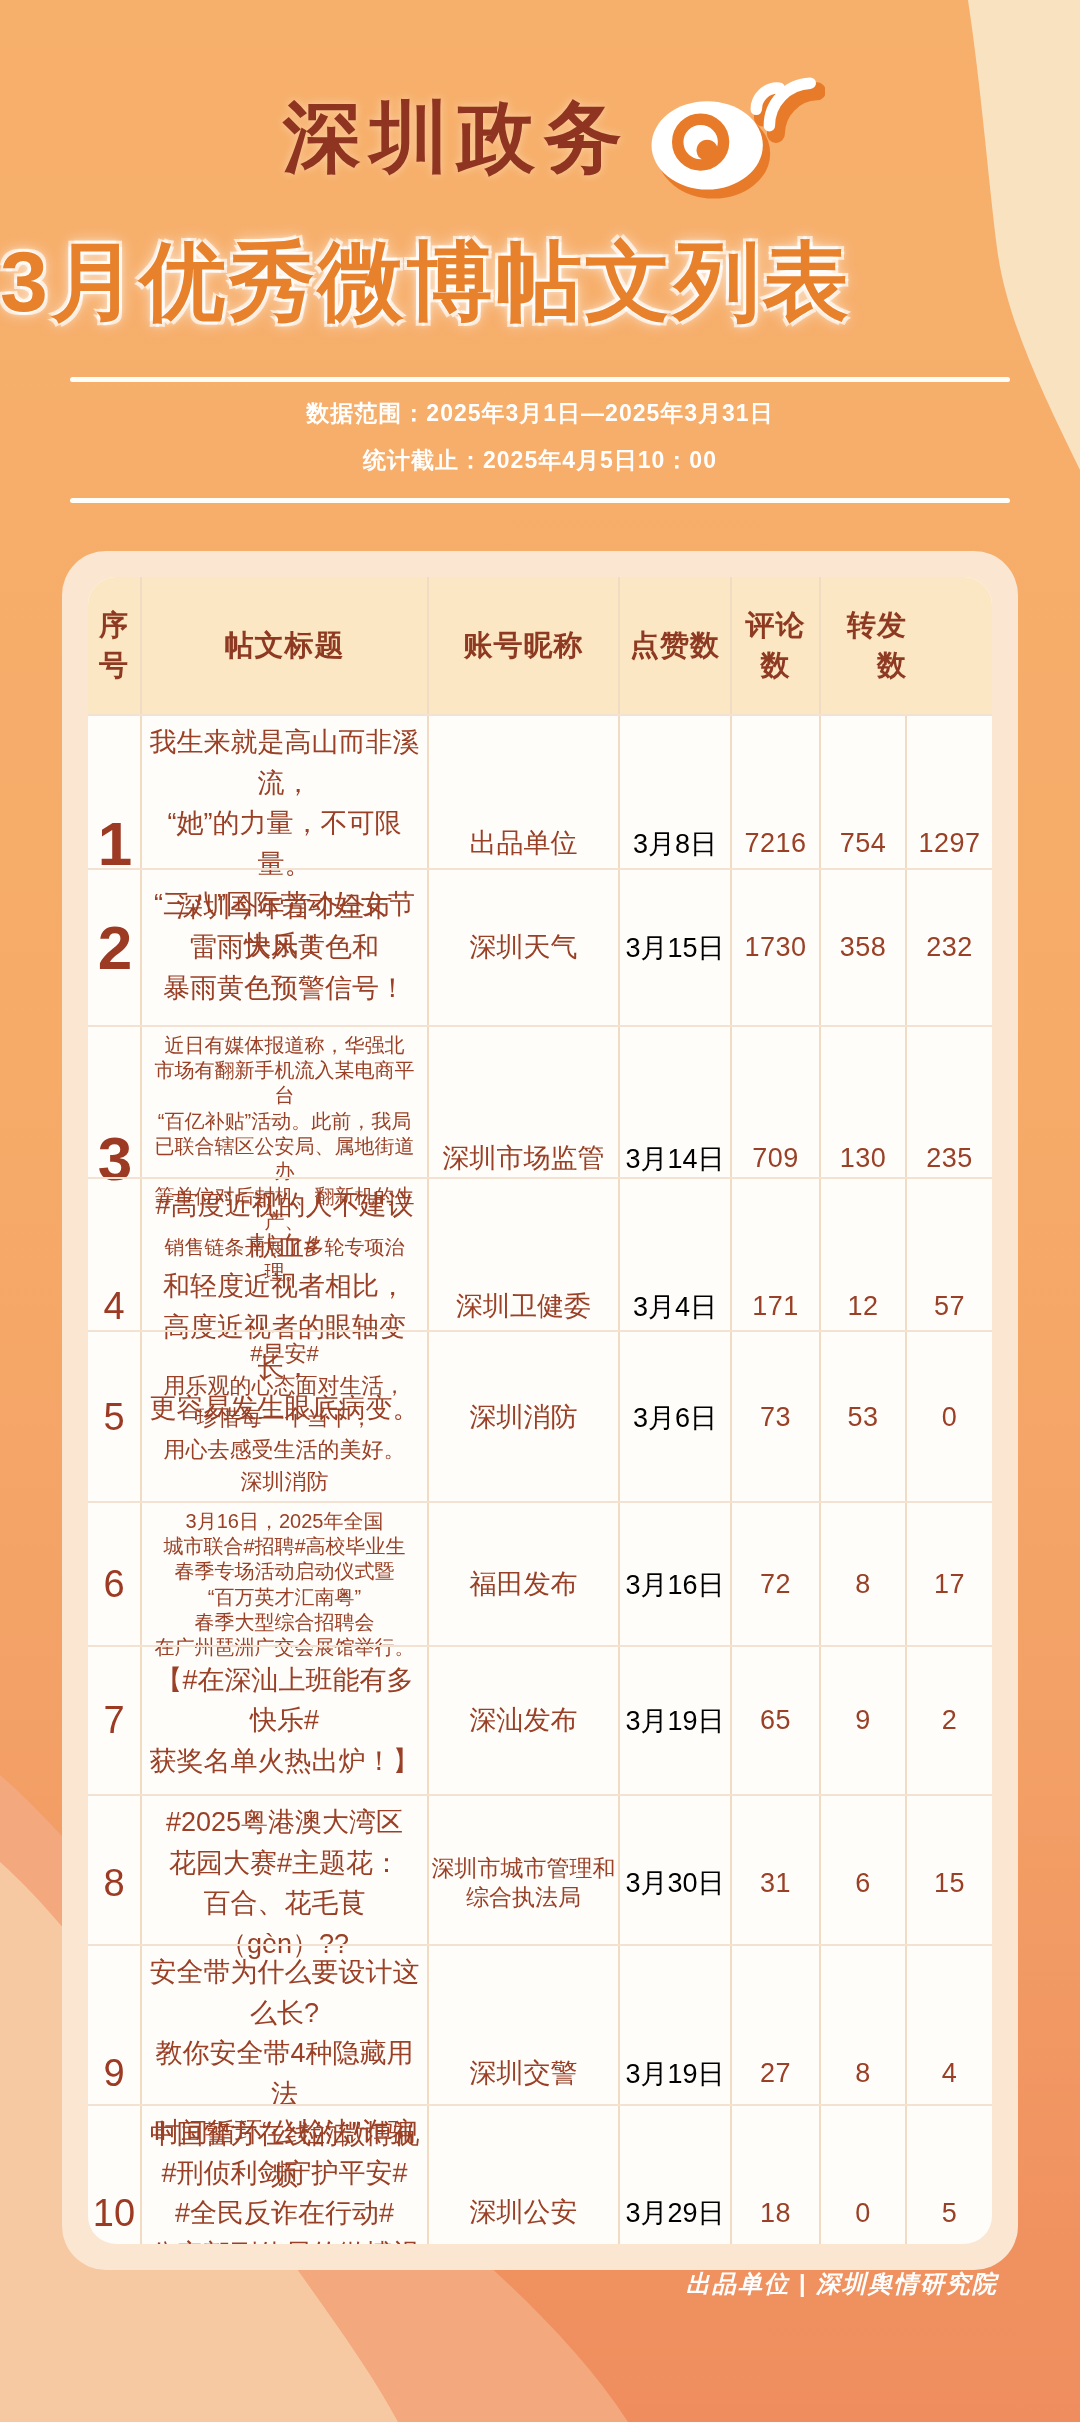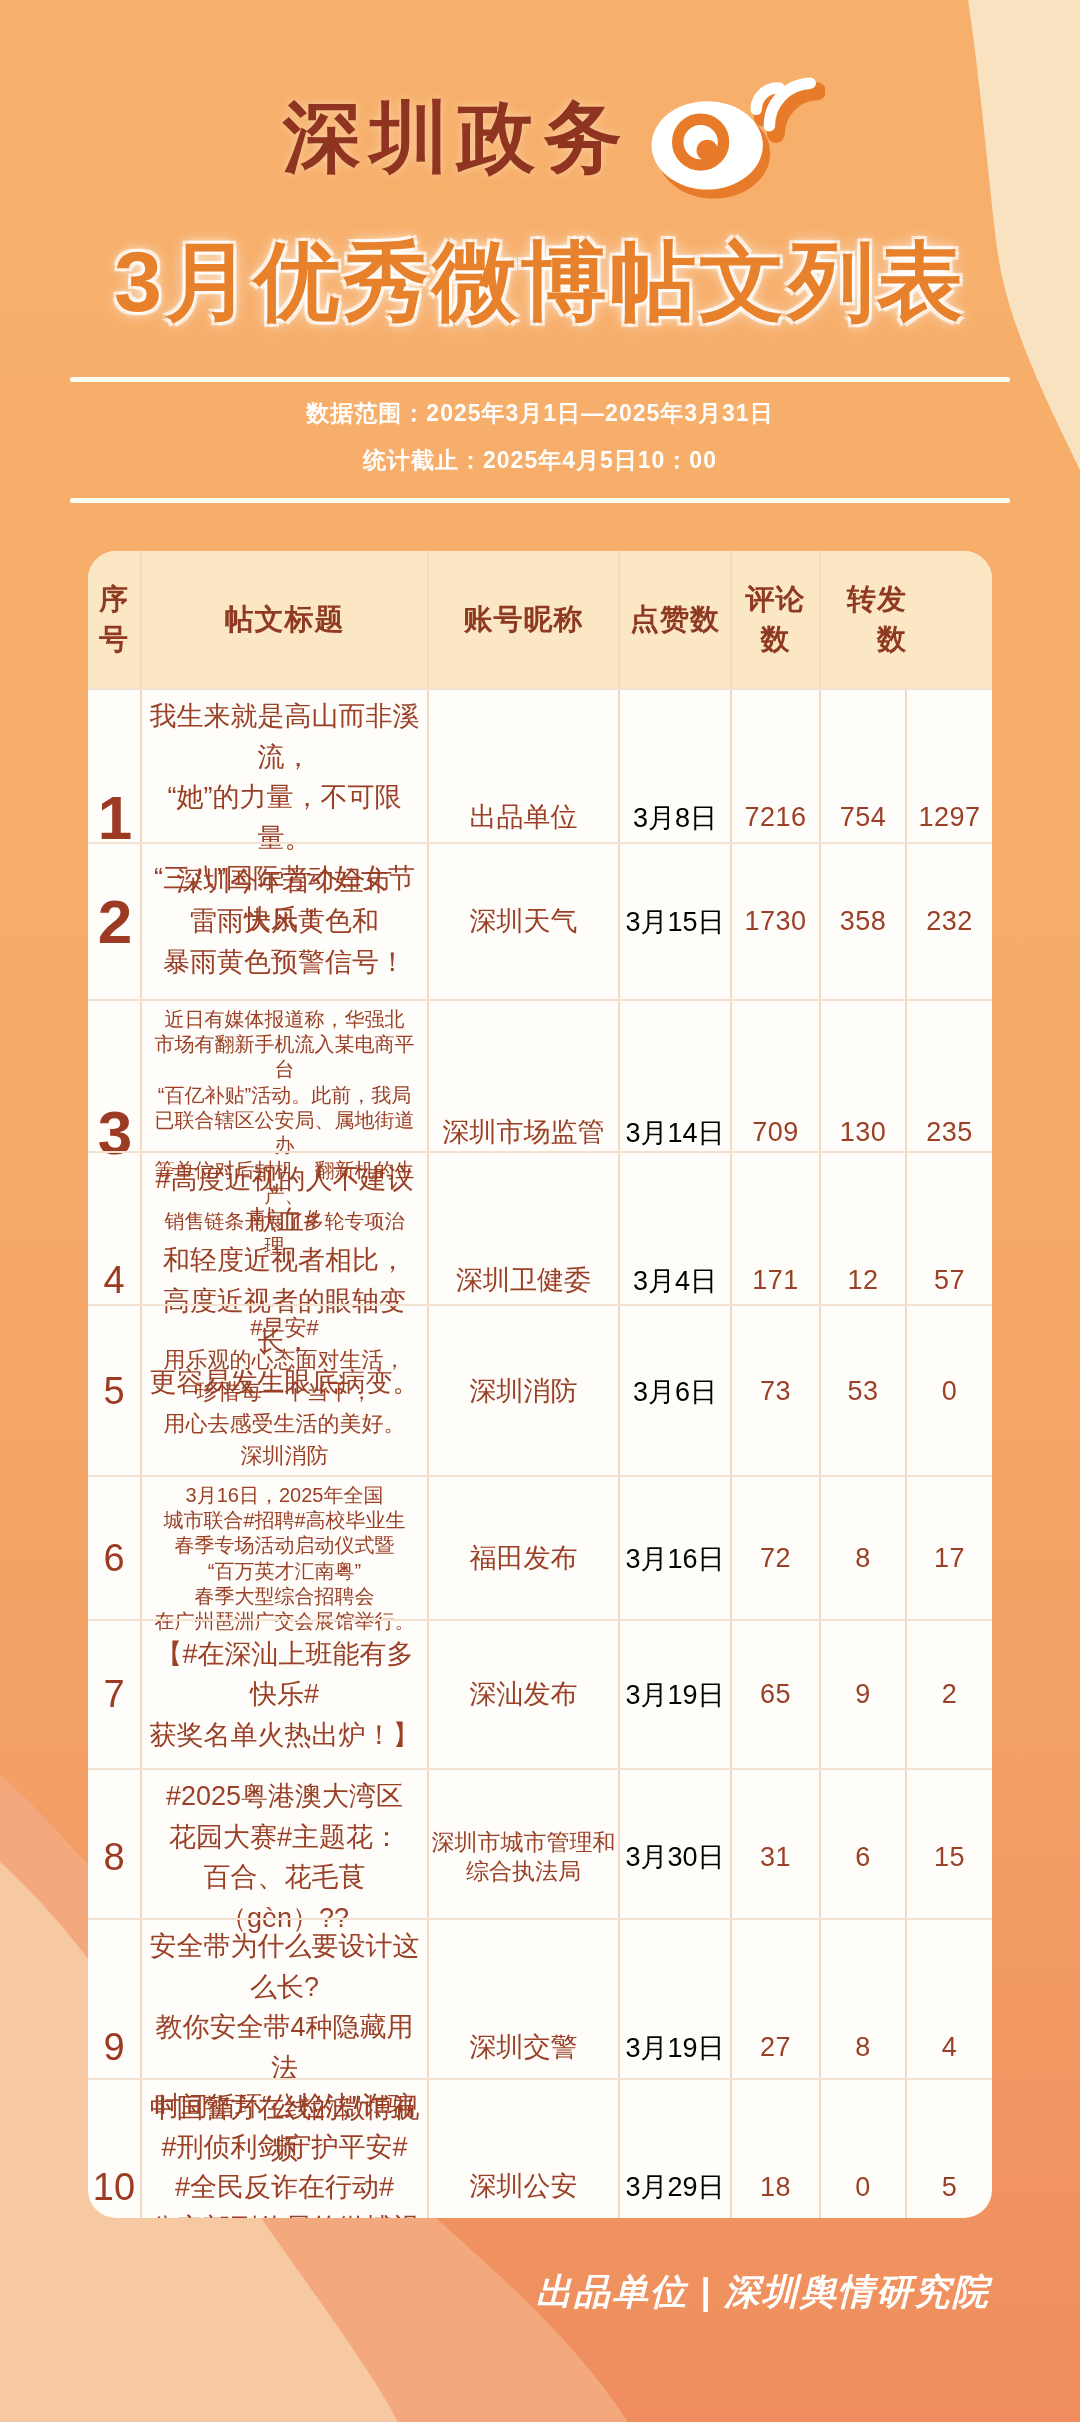--- a/index.html
+++ b/index.html
@@ -4,21 +4,21 @@
 <style>
   html,body{margin:0;padding:0;background:#333;}
   .poster{
     position:relative;width:1080px;height:2422px;margin:0 auto;overflow:hidden;
     background:linear-gradient(180deg,#f7b06c 0%,#f6ab69 45%,#f3a066 72%,#ef8d5e 100%);
     font-family:"Liberation Sans","DejaVu Sans",sans-serif;
   }
   .bg{position:absolute;inset:0;width:1080px;height:2422px;display:block;}
 
   
-  .header{position:relative;z-index:2;padding-top:62px;text-align:center;}
+  .header{position:relative;z-index:2;padding-top:62px;}
   .title-row{display:flex;align-items:center;justify-content:center;transform:translateX(14px);}
   .main-title{
     margin:0;font-size:78px;font-weight:900;letter-spacing:9px;color:#8e3420;
     text-shadow:0 0 10px rgba(255,236,210,.55);
   }
   .weibo-logo{width:180px;height:170px;margin-left:14px;margin-top:-18px;flex:0 0 auto;}
   .sub-title{
     margin:10px 0 0;font-size:86px;font-weight:900;letter-spacing:3px;color:#e8812c;
     text-shadow:0 0 6px rgba(255,255,255,.95),0 0 16px rgba(255,255,255,.85),
                 3px 3px 0 rgba(255,255,255,.65),-3px -3px 0 rgba(255,255,255,.65),
@@ -27,21 +27,21 @@
 
   
   .meta{position:relative;z-index:2;width:940px;margin:36px auto 0;text-align:center;}
   .rule{height:5px;background:#fffdf8;border-radius:3px;}
   .meta p{margin:16px 0;font-size:23px;font-weight:bold;color:#ffffff;letter-spacing:1px;}
   .meta .rule.bottom{margin-top:22px;}
 
   
   .card{
     position:relative;z-index:2;width:904px;margin:48px auto 0;
-    background:#fbe6d2;border-radius:44px;
+    background:#fbe6d2;border-radius:44px;padding:26px;
   }
   .table{background:#fffdfa;border-radius:28px;overflow:hidden;display:flex;flex-direction:column;}
   .trow{display:grid;grid-template-columns:54px 287px 191px 112px 89px 86px 85px;}
   .trow>div{
     border-right:2px solid #f1dbc2;display:flex;align-items:center;justify-content:center;
     text-align:center;box-sizing:border-box;
   }
   .trow>div:last-child{border-right:none;text-align:right;}
   .thead{background:#fce7c4;height:137px;}
   .thead>div{font-size:29px;font-weight:bold;color:#8e3a22;letter-spacing:1px;}
@@ -51,22 +51,22 @@
   .c-title{font-size:27px;line-height:1.5;color:#9a4026;white-space:pre-line;padding:6px 4px;}
   .c-title.semi{font-size:22px;line-height:1.45;}
   .c-title.dense{font-size:20px;line-height:1.26;}
   .c-account{font-size:27px;color:#9a4026;white-space:pre-line;line-height:1.25;}
   .c-account.two-line{font-size:23px;}
   .c-date{font-size:27px;color:#000000;}
   .c-num{font-size:27px;color:#9a4026;letter-spacing:0.5px;}
 
   
   .footer{
-    position:absolute;z-index:2;right:90px;top:2268px;
-    font-size:36px;font-weight:bold;font-style:italic;color:#ffffff;letter-spacing:2px;
+    position:absolute;z-index:2;right:82px;top:2268px;
+    font-size:24px;font-weight:bold;font-style:italic;color:#ffffff;letter-spacing:2px;
   }
 </style>
 </head>
 <body>
 
 <div class="poster">
 
   <svg class="bg" viewBox="0 0 1080 2422" preserveAspectRatio="none" aria-hidden="true">
     <path d="M968,0 L1080,0 L1080,470 C1042,392 1006,318 997,248 C988,176 981,86 968,0 Z" fill="#f8e2c0"></path>
     <path d="M0,1775 C70,1835 152,1945 258,2056 C372,2176 542,2288 628,2422 L0,2422 Z" fill="#f3a87e"></path>

